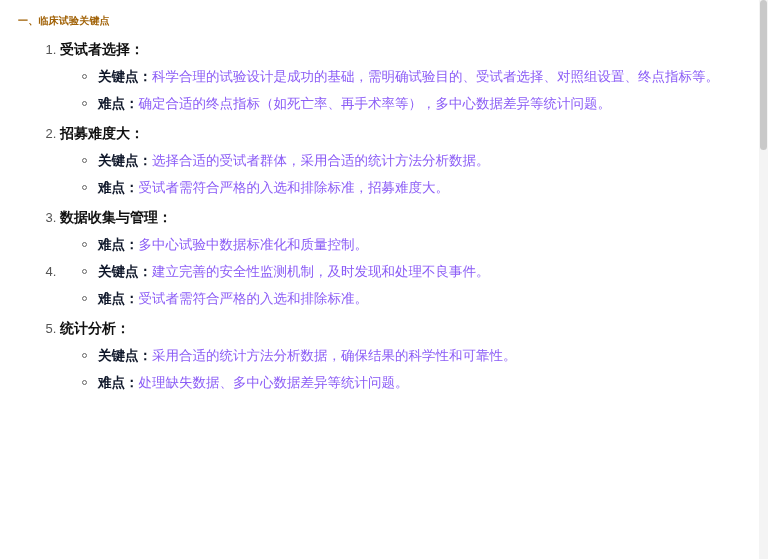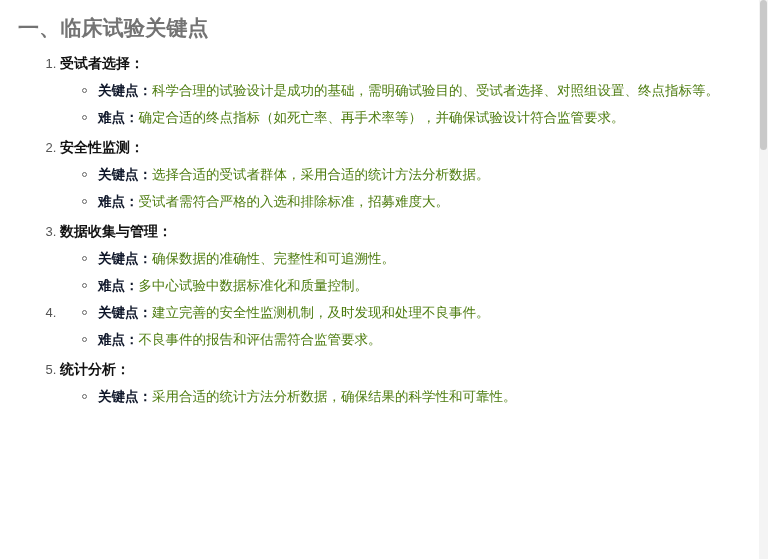--- a/index.html
+++ b/index.html
@@ -14,23 +14,23 @@
     color: #1f1f1f;
     overflow: hidden;
     position: relative;
   }
   .page {
     padding: 10px 14px 0 14px;
     box-sizing: border-box;
     width: 768px;
   }
   .doc-title {
-    font-size: 21px;
+    font-size: 10px;
     font-weight: bold;
-    color: #737373;
+    color: #a16207;
     margin: 4px 0 6px 4px;
     letter-spacing: 0.2px;
   }
   ol.sections {
     list-style: decimal;
     margin: 0;
     padding-left: 46px;
   }
   ol.sections > li {
     margin: 0 0 2px 0;
@@ -71,21 +71,21 @@
     border: 1px solid #666666;
     border-radius: 50%;
     box-sizing: border-box;
     background: transparent;
   }
   .lbl {
     font-weight: bold;
     color: #0f172a;
   }
   .txt {
-    color: #4d7c0f;
+    color: #8b5cf6;
   }
   .scrollbar {
     position: absolute;
     top: 0;
     right: 0;
     width: 9px;
     height: 559px;
     background: #f4f4f4;
   }
   .scrollbar .thumb {
@@ -106,65 +106,65 @@
 
   <ol class="sections">
 
     <li>
       <div class="section-head">受试者选择：</div>
       <ul class="points">
         <li>
           <span class="lbl">关键点：</span><span class="txt">科学合理的试验设计是成功的基础，需明确试验目的、受试者选择、对照组设置、终点指标等。</span>
         </li>
         <li>
-          <span class="lbl">难点：</span><span class="txt">确定合适的终点指标（如死亡率、再手术率等），并确保试验设计符合监管要求。</span>
+          <span class="lbl">难点：</span><span class="txt">确定合适的终点指标（如死亡率、再手术率等），多中心数据差异等统计问题。</span>
         </li>
       </ul>
     </li>
 
     <li>
-      <div class="section-head">安全性监测：</div>
+      <div class="section-head">招募难度大：</div>
       <ul class="points">
         <li>
           <span class="lbl">关键点：</span><span class="txt">选择合适的受试者群体，采用合适的统计方法分析数据。</span>
         </li>
         <li>
           <span class="lbl">难点：</span><span class="txt">受试者需符合严格的入选和排除标准，招募难度大。</span>
         </li>
       </ul>
     </li>
 
     <li>
       <div class="section-head">数据收集与管理：</div>
       <ul class="points">
         <li>
-          <span class="lbl">关键点：</span><span class="txt">确保数据的准确性、完整性和可追溯性。</span>
-        </li>
-        <li>
           <span class="lbl">难点：</span><span class="txt">多中心试验中数据标准化和质量控制。</span>
         </li>
       </ul>
     </li>
 
     <li>
       <ul class="points">
         <li>
           <span class="lbl">关键点：</span><span class="txt">建立完善的安全性监测机制，及时发现和处理不良事件。</span>
         </li>
         <li>
-          <span class="lbl">难点：</span><span class="txt">不良事件的报告和评估需符合监管要求。</span>
+          <span class="lbl">难点：</span><span class="txt">受试者需符合严格的入选和排除标准。</span>
         </li>
       </ul>
     </li>
 
     <li>
       <div class="section-head">统计分析：</div>
       <ul class="points">
         <li>
           <span class="lbl">关键点：</span><span class="txt">采用合适的统计方法分析数据，确保结果的科学性和可靠性。</span>
+        </li>
+        <li>
+          <span class="lbl">难点：</span><span class="txt">处理缺失数据、多中心数据差异等统计问题。</span>
         </li>
       </ul>
     </li>
 
   </ol>
 </div>
 
 <div class="scrollbar">
   <div class="thumb"></div>
 </div>

